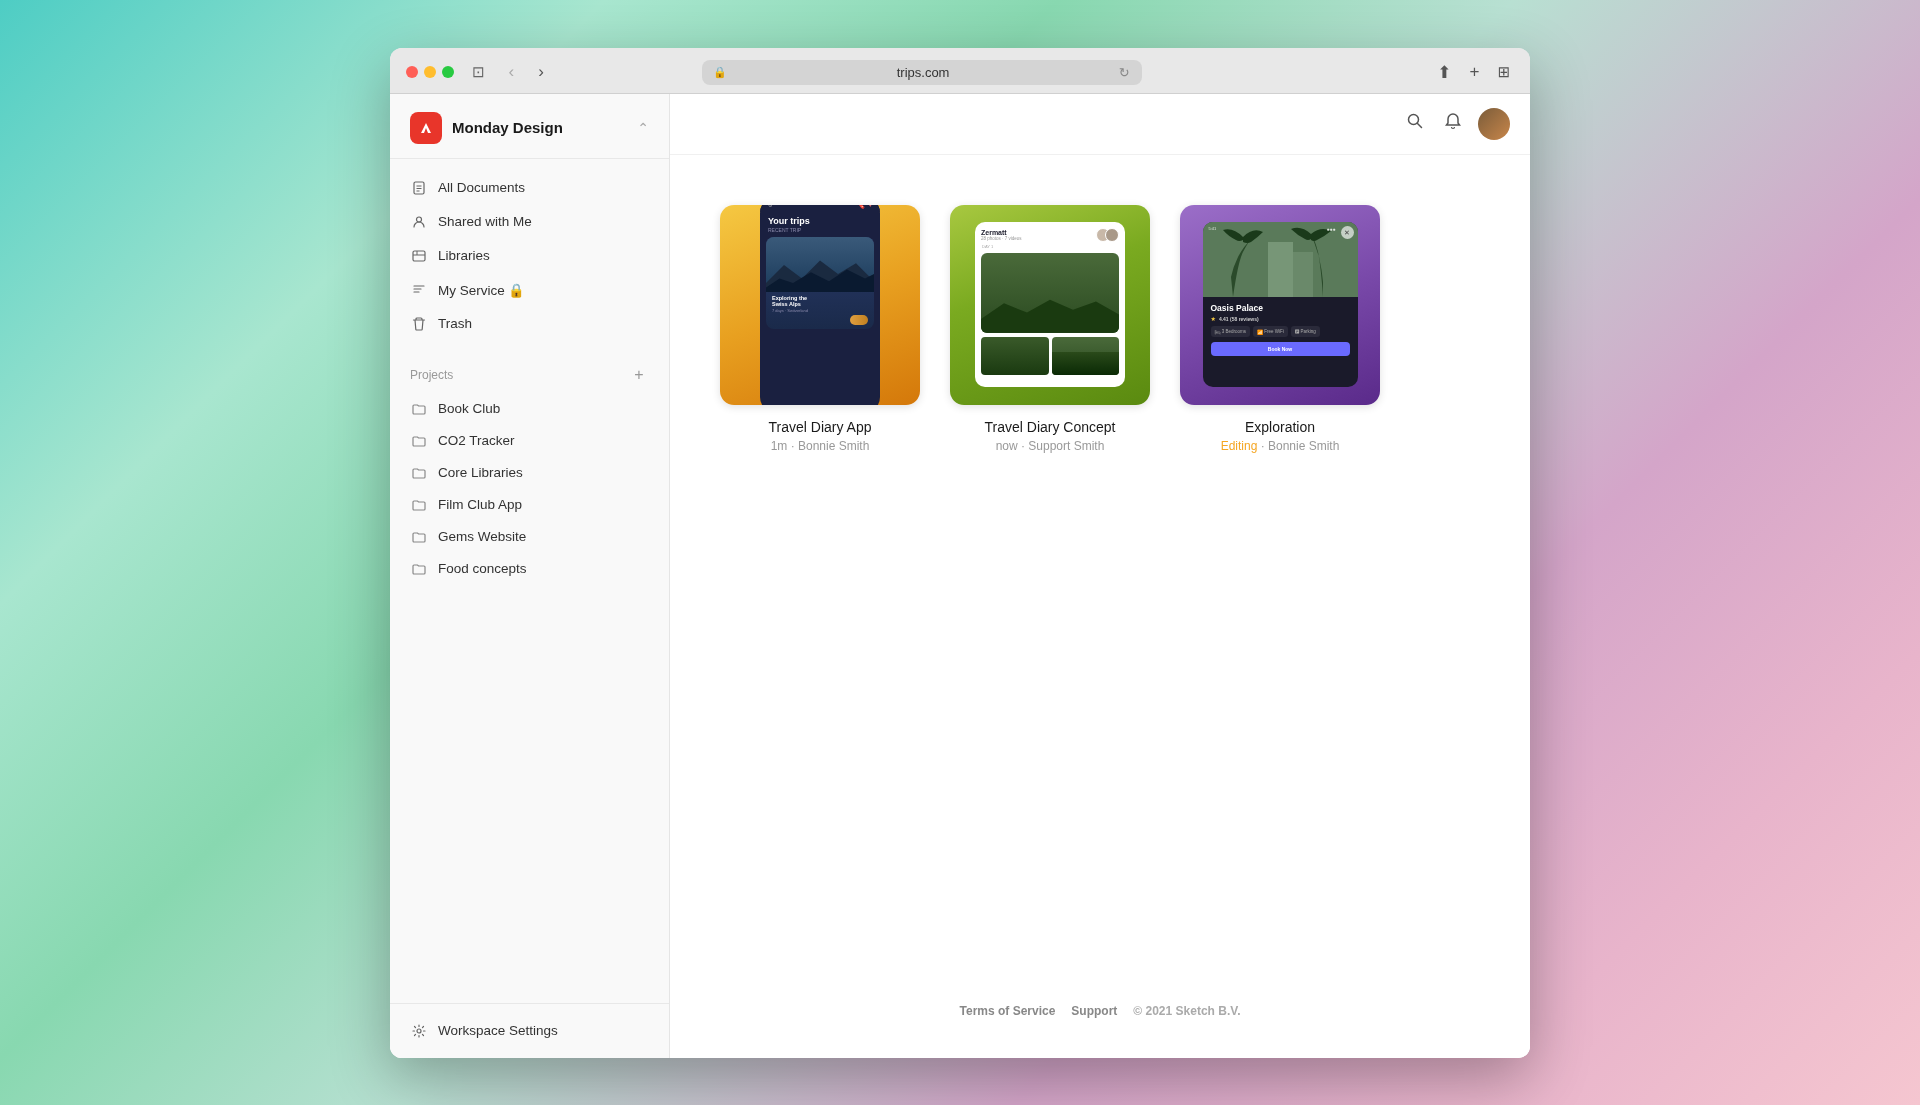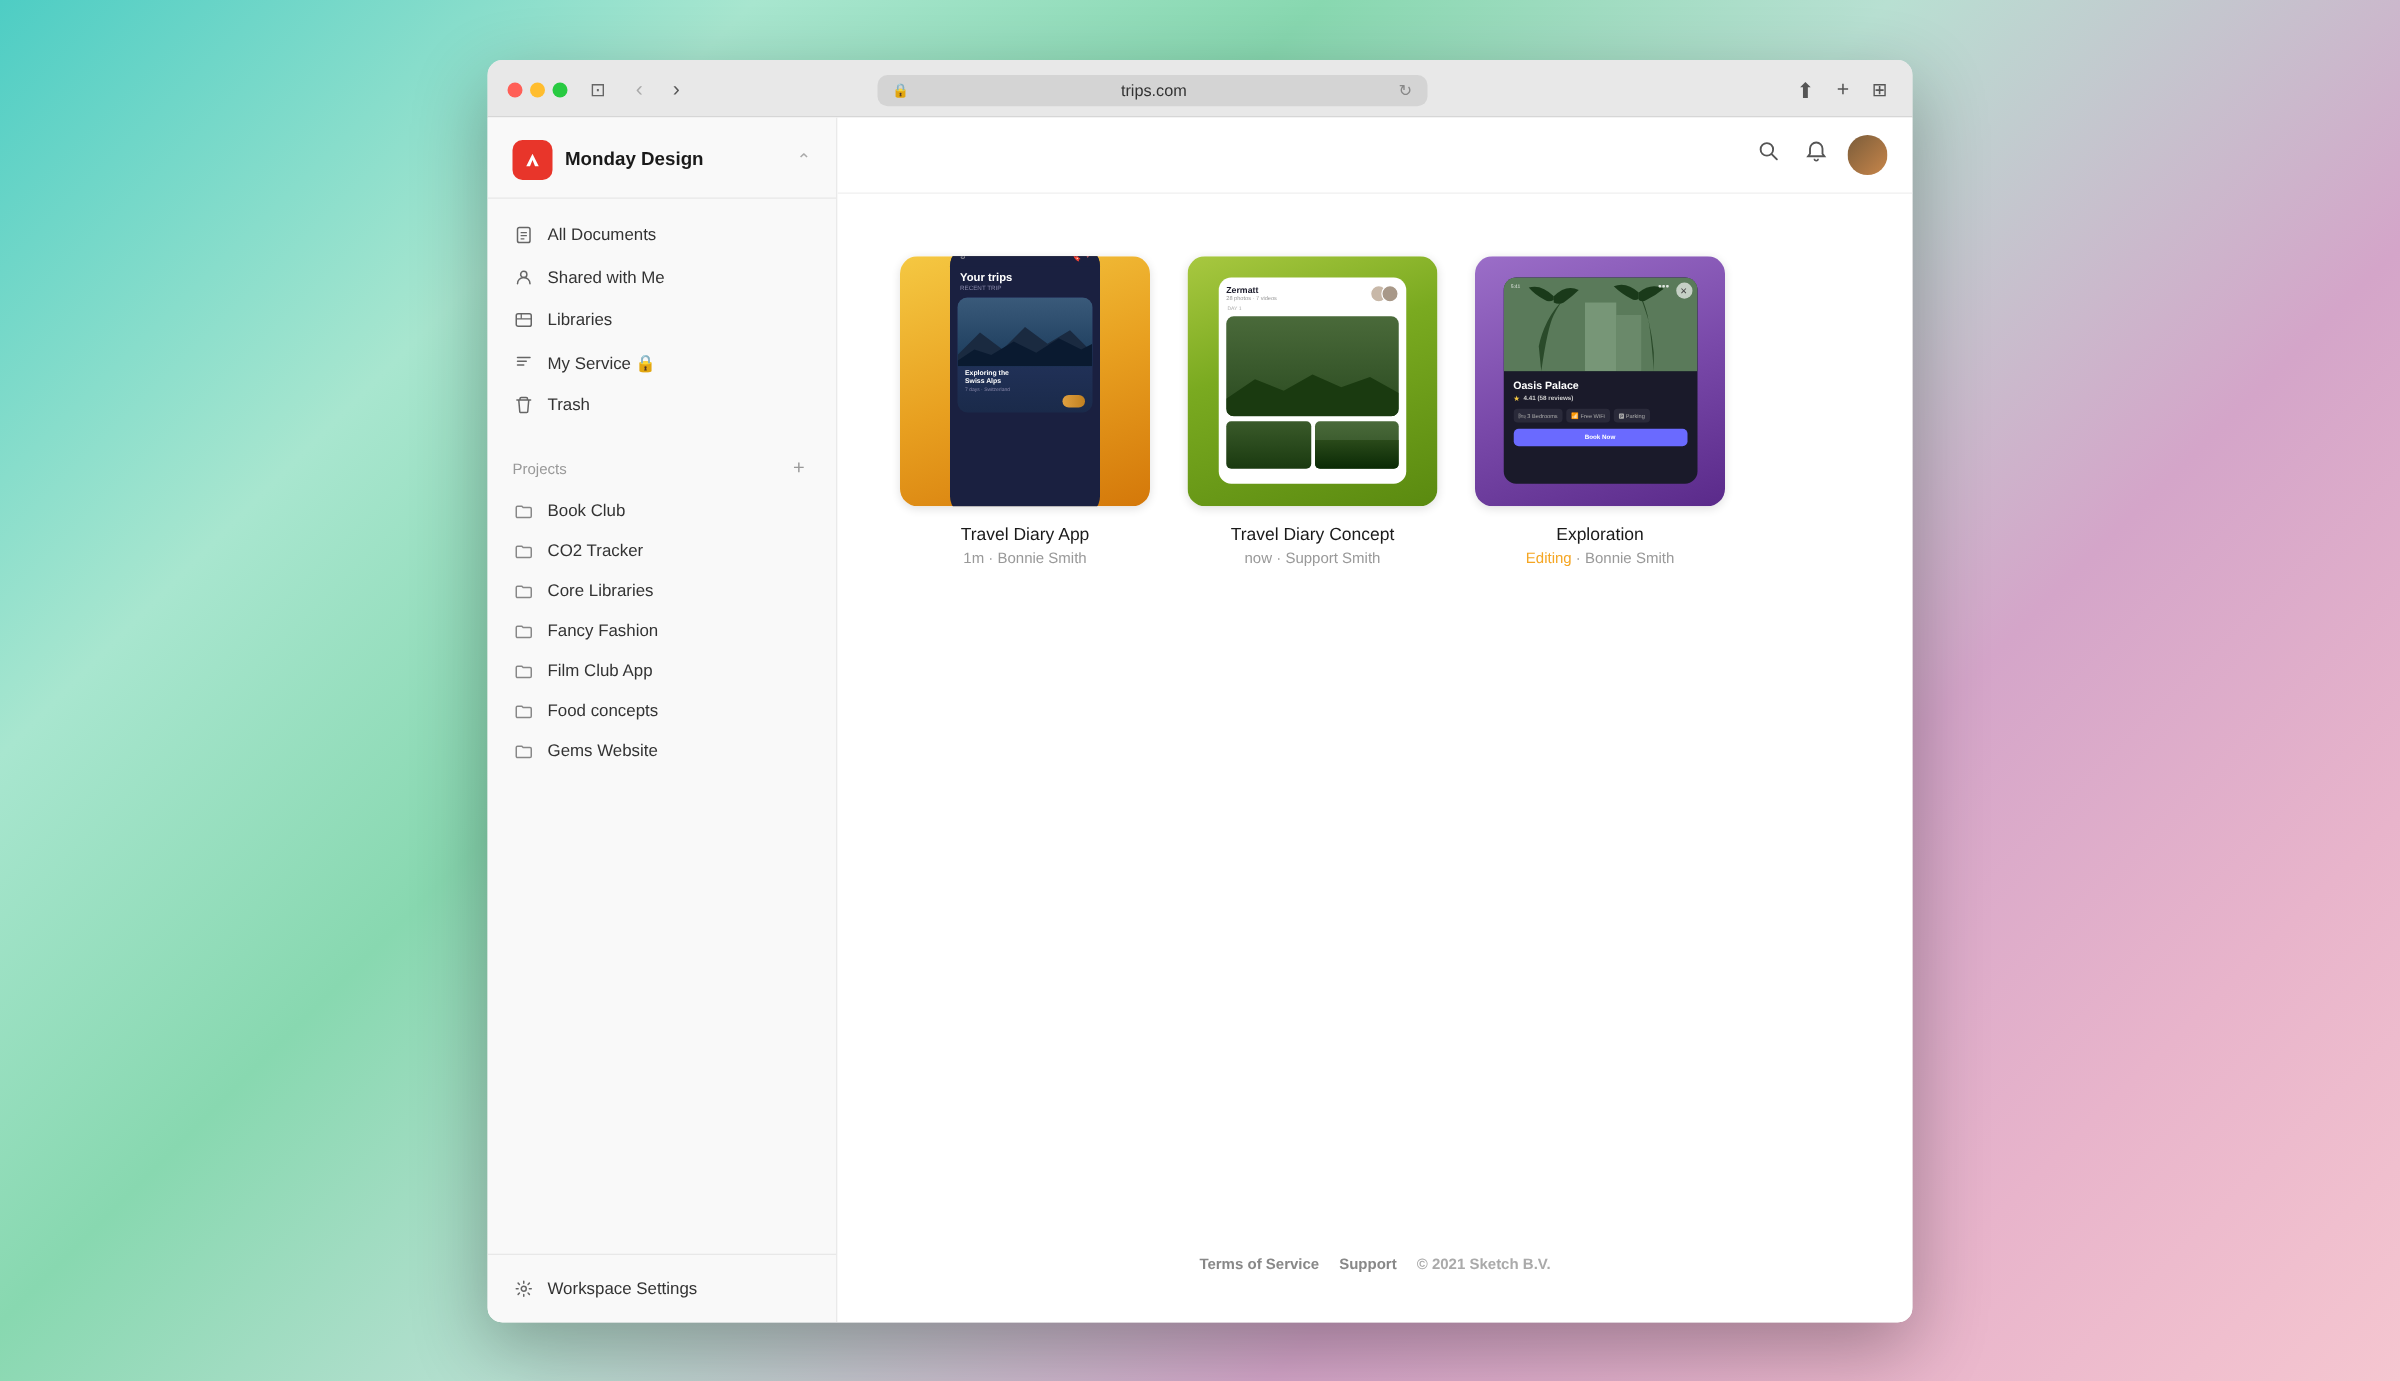--- a/index.html
+++ b/index.html
@@ -480,45 +480,37 @@
             </svg>
           </span>
           <span>Core Libraries</span>
         </div>
         <div class="project-item">
           <span class="folder-icon">
             <svg viewBox="0 0 16 16" fill="none">
               <path d="M2 5a1 1 0 011-1h3.5l1 1H13a1 1 0 011 1v6a1 1 0 01-1 1H3a1 1 0 01-1-1V5z" stroke="#888" stroke-width="1.2" fill="none"></path>
             </svg>
           </span>
-          <span>Fancy Fashion</span>
+          <span>Film Club App</span>
         </div>
         <div class="project-item">
           <span class="folder-icon">
             <svg viewBox="0 0 16 16" fill="none">
               <path d="M2 5a1 1 0 011-1h3.5l1 1H13a1 1 0 011 1v6a1 1 0 01-1 1H3a1 1 0 01-1-1V5z" stroke="#888" stroke-width="1.2" fill="none"></path>
             </svg>
           </span>
-          <span>Film Club App</span>
+          <span>Gems Website</span>
         </div>
         <div class="project-item">
           <span class="folder-icon">
             <svg viewBox="0 0 16 16" fill="none">
               <path d="M2 5a1 1 0 011-1h3.5l1 1H13a1 1 0 011 1v6a1 1 0 01-1 1H3a1 1 0 01-1-1V5z" stroke="#888" stroke-width="1.2" fill="none"></path>
             </svg>
           </span>
           <span>Food concepts</span>
-        </div>
-        <div class="project-item">
-          <span class="folder-icon">
-            <svg viewBox="0 0 16 16" fill="none">
-              <path d="M2 5a1 1 0 011-1h3.5l1 1H13a1 1 0 011 1v6a1 1 0 01-1 1H3a1 1 0 01-1-1V5z" stroke="#888" stroke-width="1.2" fill="none"></path>
-            </svg>
-          </span>
-          <span>Gems Website</span>
         </div>
       </div>
 
       <div class="sidebar-footer">
         <div class="settings-item">
           <span class="nav-icon">
             <svg viewBox="0 0 16 16" fill="none">
               <circle cx="8" cy="8" r="2" stroke="#666" stroke-width="1.2" fill="none"></circle>
               <path d="M8 2v1.5M8 12.5V14M2 8h1.5M12.5 8H14M3.5 3.5l1.06 1.06M11.44 11.44l1.06 1.06M3.5 12.5l1.06-1.06M11.44 4.56l1.06-1.06" stroke="#666" stroke-width="1.2" stroke-linecap="round"></path>
             </svg>

